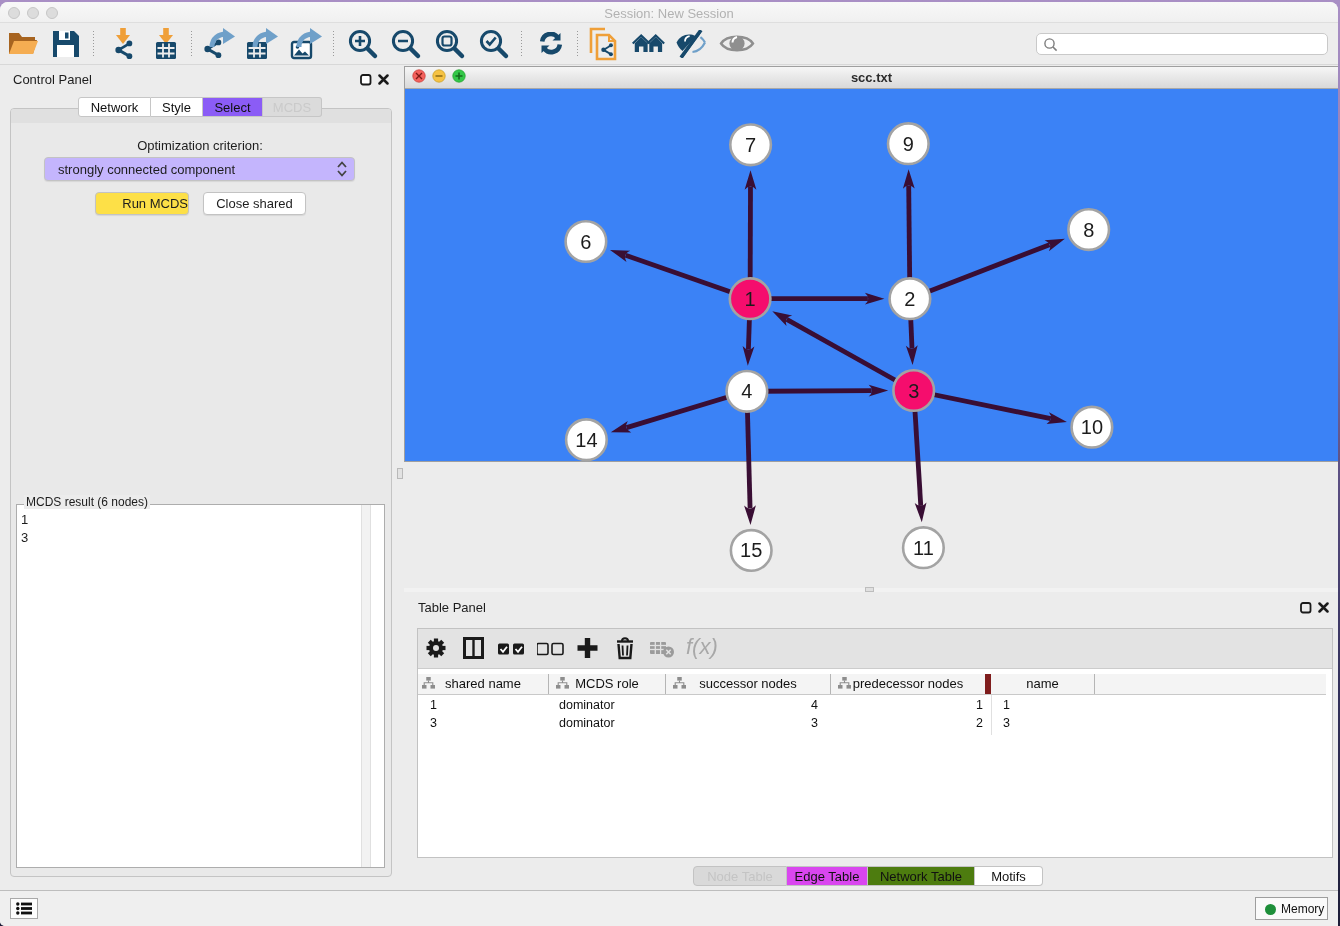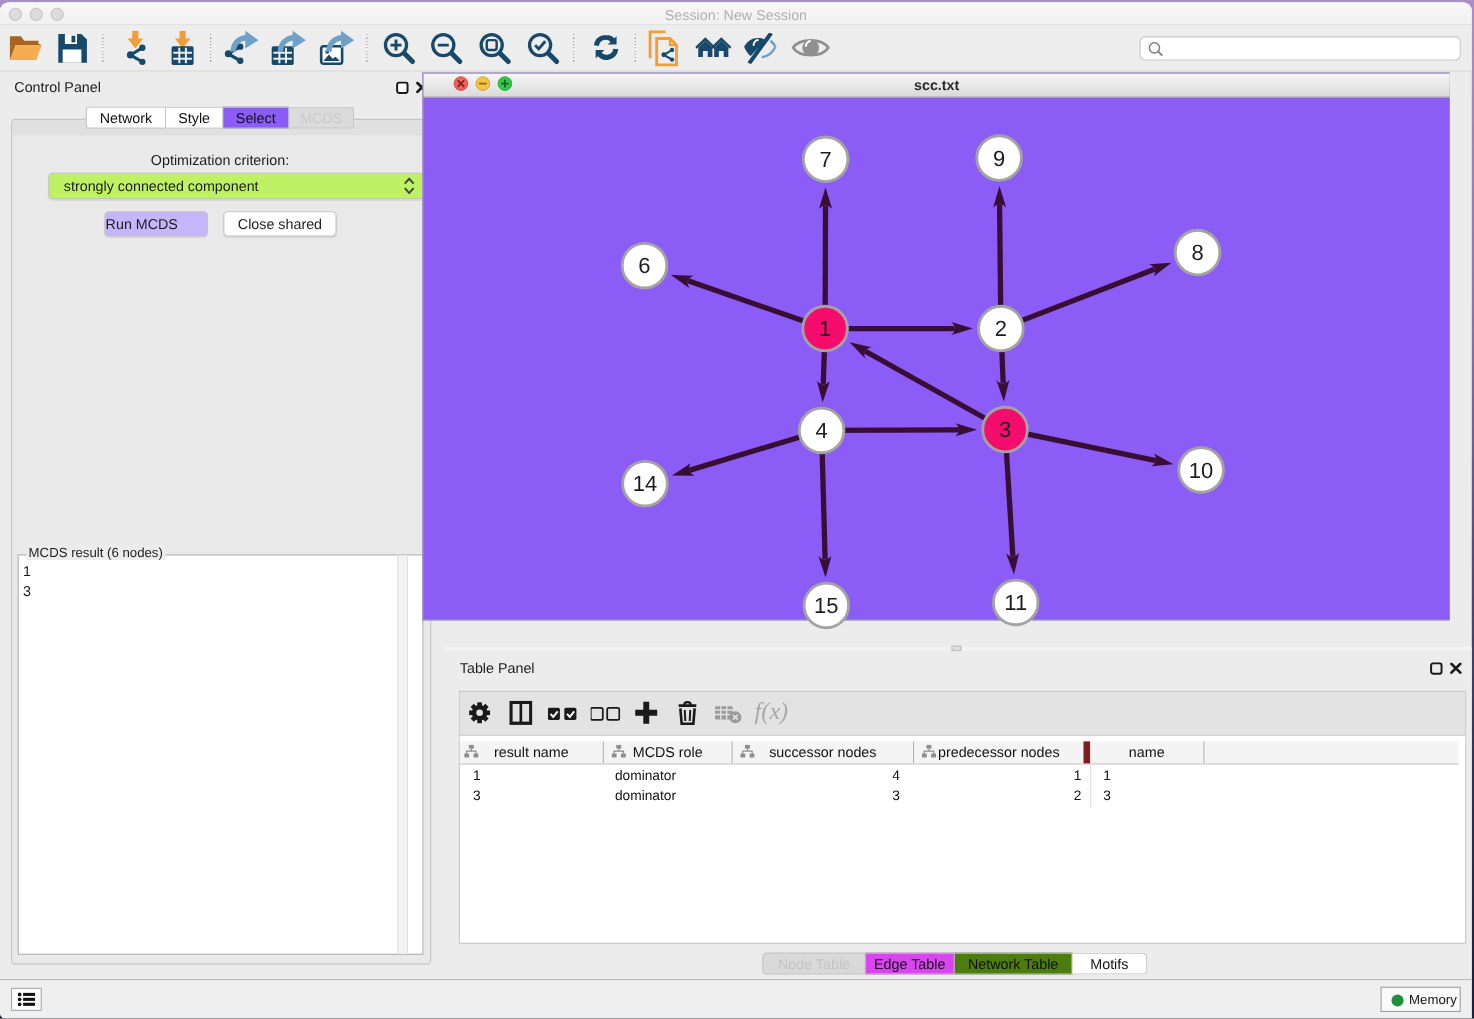--- a/index.html
+++ b/index.html
@@ -183,39 +183,39 @@
 <div class="abs" style="left:10px;top:108px;width:382px;height:769px;border:1px solid #c4c4c4;border-radius:4px;background:#e9e9e9"></div>
 <div class="abs" style="left:11px;top:109px;width:380px;height:14px;background:#e0e0e0;border-radius:3px 3px 0 0"></div>
 
 <div class="abs" style="left:78px;top:97px;width:73px;height:20px;background:#fff;border:1px solid #c6c6c6;border-radius:3px 0 0 3px;font-size:13px;text-align:center;line-height:19px;color:#111">Network</div>
 <div class="abs" style="left:151px;top:97px;width:52px;height:20px;background:#fff;border:1px solid #c6c6c6;border-left:none;font-size:13px;text-align:center;line-height:19px;color:#111">Style</div>
 <div class="abs" style="left:203px;top:97px;width:60px;height:20px;background:#8b5cf6;border:1px solid #c6c6c6;border-left:none;font-size:13px;text-align:center;line-height:19px;color:#111">Select</div>
 <div class="abs" style="left:263px;top:97px;width:59px;height:20px;background:#dbdbdb;border:1px solid #c6c6c6;border-left:none;border-radius:0 3px 3px 0;font-size:13px;text-align:center;line-height:19px;color:#cacaca">MCDS</div>
 
 <div class="abs" style="left:0;top:138px;width:400px;text-align:center;font-size:13px;color:#1d1d1d">Optimization criterion:</div>
 
-<div class="abs" style="left:44px;top:157px;width:341px;height:24px;background:#bef264;border:1px solid #c3c3c3;border-radius:4px;box-shadow:0 1px 1px rgba(0,0,0,0.08)">
+<div class="abs" style="left:44px;top:157px;width:311px;height:24px;background:#c4b5fd;border:1px solid #c3c3c3;border-radius:4px;box-shadow:0 1px 1px rgba(0,0,0,0.08)">
   <div class="abs" style="left:13px;top:4px;font-size:13px;color:#1d1d1d">strongly connected component</div>
   <svg width="12" height="16" viewBox="0 0 12 16" style="position:absolute;right:6px;top:3px">
     <path d="M2,6 L6,1.5 L10,6" fill="none" stroke="#444" stroke-width="1.8"></path>
     <path d="M2,10 L6,14.5 L10,10" fill="none" stroke="#444" stroke-width="1.8"></path>
   </svg>
 </div>
 
-<div class="abs" style="left:95px;top:192px;width:94px;height:23px;background:#c4b5fd;border:1px solid #c3c3c3;border-radius:4px;box-shadow:0 1px 1px rgba(0,0,0,0.08);font-size:13px;text-align:left;line-height:22px;color:#1d1d1d">Run MCDS</div>
+<div class="abs" style="left:95px;top:192px;width:94px;height:23px;background:#fde047;border:1px solid #c3c3c3;border-radius:4px;box-shadow:0 1px 1px rgba(0,0,0,0.08);font-size:13px;text-align:right;line-height:22px;color:#1d1d1d">Run MCDS</div>
 <div class="abs" style="left:203px;top:192px;width:103px;height:23px;background:#fff;border:1px solid #c3c3c3;border-radius:4px;box-shadow:0 1px 1px rgba(0,0,0,0.08);font-size:13px;text-align:center;line-height:22px;color:#1d1d1d">Close shared</div>
 
 <div class="abs" style="left:16px;top:504px;width:369px;height:364px;border:1px solid #adadad;background:#fff"></div>
 <div class="abs" style="left:361px;top:505px;width:10px;height:362px;background:#f2f2f2;border-left:1px solid #e0e0e0;border-right:1px solid #e0e0e0"></div>
 <div class="abs" style="left:24px;top:495px;background:#ececec;padding:0 2px;font-size:12px;color:#1d1d1d">MCDS result (6 nodes)</div>
 <div class="abs" style="left:21px;top:511px;font-size:13px;color:#1d1d1d;line-height:17.5px">1<br>3</div>
 
 <div class="abs" style="left:397px;top:468px;width:6px;height:11px;background:#e2e2e2;border:1px solid #b9b9b9"></div>
 
-<div class="abs" style="left:384px;top:66px;width:934px;height:498px;border:1px solid #9f9f9f;border-right:none;background:#8b5cf6">
+<div class="abs" style="left:404px;top:66px;width:934px;height:396px;border:1px solid #9f9f9f;border-right:none;background:#3b82f6">
   <div class="abs" style="left:0;top:0;width:933px;height:22px;background:linear-gradient(#f6f6f6,#d9d9d9);border-bottom:1px solid #a8a8a8"></div>
   <div class="abs" style="left:0;top:3px;width:933px;text-align:center;font-size:13px;font-weight:bold;color:#2b2b2b">scc.txt</div>
 </div>
 <svg style="position:absolute;left:405px;top:66px" width="80" height="20" viewBox="0 0 80 20">
         <circle cx="14" cy="10" r="6.2" fill="#f4615c" stroke="#c9443f" stroke-width="0.8"></circle>
         <path d="M11,7 l6,6 M17,7 l-6,6" stroke="#7e1915" stroke-width="1.4"></path>
         <circle cx="34" cy="10" r="6.2" fill="#f6c243" stroke="#caa22c" stroke-width="0.8"></circle>
         <path d="M30.5,10 h7" stroke="#8a6a14" stroke-width="1.6"></path>
         <circle cx="54" cy="10" r="6.2" fill="#33c748" stroke="#27a532" stroke-width="0.8"></circle>
         <path d="M50.5,10 h7 M54,6.5 v7" stroke="#14691d" stroke-width="1.6"></path>
@@ -327,25 +327,25 @@
         <rect x="0" y="2" width="16" height="12" rx="1" fill="#9b9b9b"></rect>
 <g stroke="#e2e2e2" stroke-width="1.3">
           <line x1="0" y1="5.5" x2="16" y2="5.5"></line>
           <line x1="0" y1="9.5" x2="16" y2="9.5"></line>
           <line x1="5.3" y1="2" x2="5.3" y2="14"></line>
           <line x1="10.6" y1="2" x2="10.6" y2="14"></line>
         </g>
 <circle cx="18.5" cy="12" r="5.5" fill="#9b9b9b"></circle>
         <path d="M16.3,9.8 l4.4,4.4 M20.7,9.8 l-4.4,4.4" stroke="#e2e2e2" stroke-width="1.5"></path>
       </svg>
-<div class="abs" style="left:686px;top:634px;width:40px;height:26px;font-family:Liberation Serif, serif;font-style:italic;font-size:22px;color:#a8a8a8">f(x)</div>
+<div class="abs" style="left:686px;top:634px;width:40px;height:26px;font-family:Liberation Sans, sans-serif;font-style:italic;font-size:22px;color:#a8a8a8">f(x)</div>
 
 <div class="abs" style="left:418px;top:669px;width:914px;height:5px;background:#fff"></div>
 <div class="abs" style="left:418px;top:674px;width:908px;height:21px;background:#f4f4f4;border-bottom:1px solid #c9c9c9"></div>
-<div class="abs" style="left:418px;top:674px;width:131px;height:20px;border-right:1px solid #b5b5b5;text-align:center;font-size:13px;line-height:19px;color:#111">result name</div>
+<div class="abs" style="left:418px;top:674px;width:131px;height:20px;border-right:1px solid #b5b5b5;text-align:center;font-size:13px;line-height:19px;color:#111">shared name</div>
 <div class="abs" style="left:549px;top:674px;width:117px;height:20px;border-right:1px solid #b5b5b5;text-align:center;font-size:13px;line-height:19px;color:#111">MCDS role</div>
 <div class="abs" style="left:666px;top:674px;width:165px;height:20px;border-right:1px solid #b5b5b5;text-align:center;font-size:13px;line-height:19px;color:#111">successor nodes</div>
 <div class="abs" style="left:831px;top:674px;width:160px;height:20px;border-right:6px solid #7f1d1d;text-align:center;font-size:13px;line-height:19px;color:#111">predecessor nodes</div>
 <div class="abs" style="left:991px;top:674px;width:104px;height:20px;border-right:1px solid #b5b5b5;text-align:center;font-size:13px;line-height:19px;color:#111">name</div>
 <svg style="position:absolute;left:422px;top:677px" width="13" height="12" viewBox="0 0 13 12">
 <g fill="#8d8d8d">
           <rect x="4.25" y="0" width="4.5" height="3.6"></rect>
           <rect x="0" y="8" width="4.5" height="3.6"></rect>
           <rect x="8.5" y="8" width="4.5" height="3.6"></rect>
 <path d="M6.5,3.6 v2.2 M2.2,8 v-2.2 h8.6 v2.2" stroke="#8d8d8d" stroke-width="1.1" fill="none"></path>

